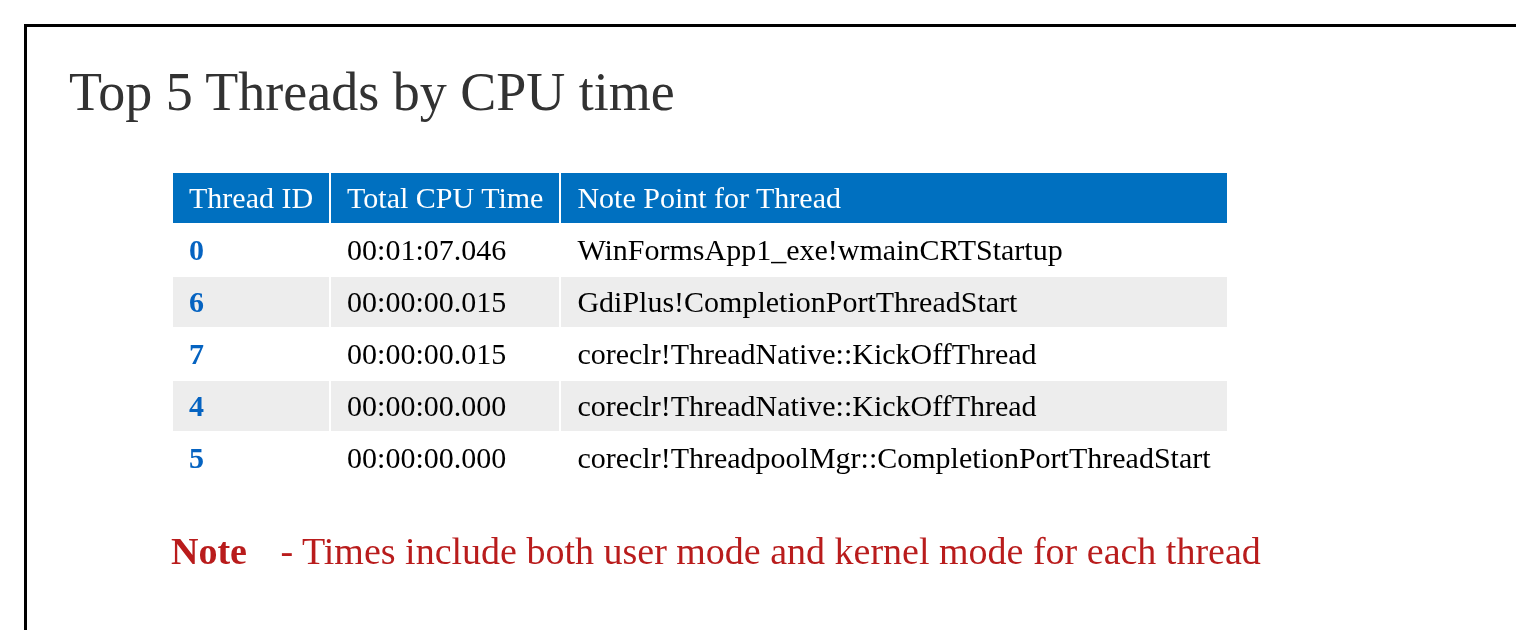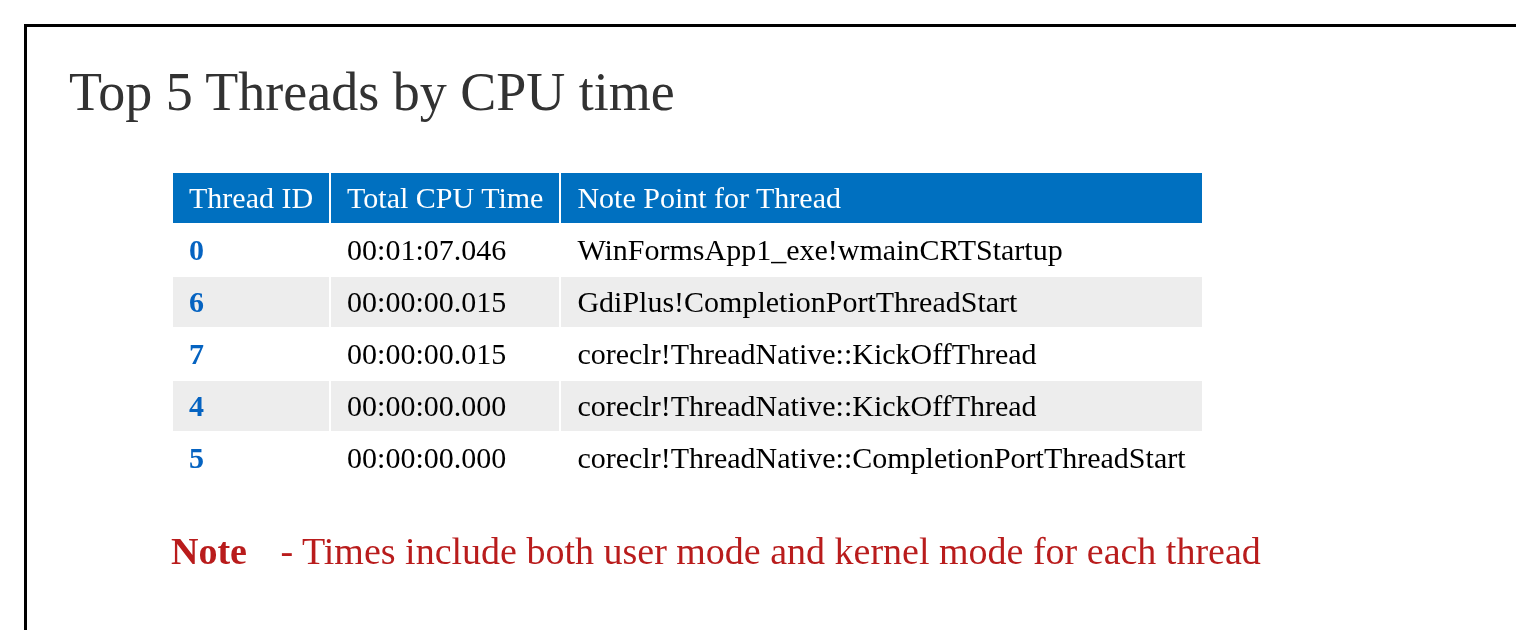--- a/index.html
+++ b/index.html
@@ -111,21 +111,21 @@
           <td class="entry-point">coreclr!ThreadNative::KickOffThread</td>
         </tr>
         <tr>
           <td class="thread-id">4</td>
           <td class="cpu-time">00:00:00.000</td>
           <td class="entry-point">coreclr!ThreadNative::KickOffThread</td>
         </tr>
         <tr>
           <td class="thread-id">5</td>
           <td class="cpu-time">00:00:00.000</td>
-          <td class="entry-point">coreclr!ThreadNative::CompletionPortThreadStart</td>
+          <td class="entry-point">coreclr!ThreadpoolMgr::CompletionPortThreadStart</td>
         </tr>
       </tbody>
     </table>
   </div>
 
   <p class="note">
     <span class="note-label">Note</span><span> - Times include both user mode and kernel mode for each thread</span>
   </p>
 </div>
 

